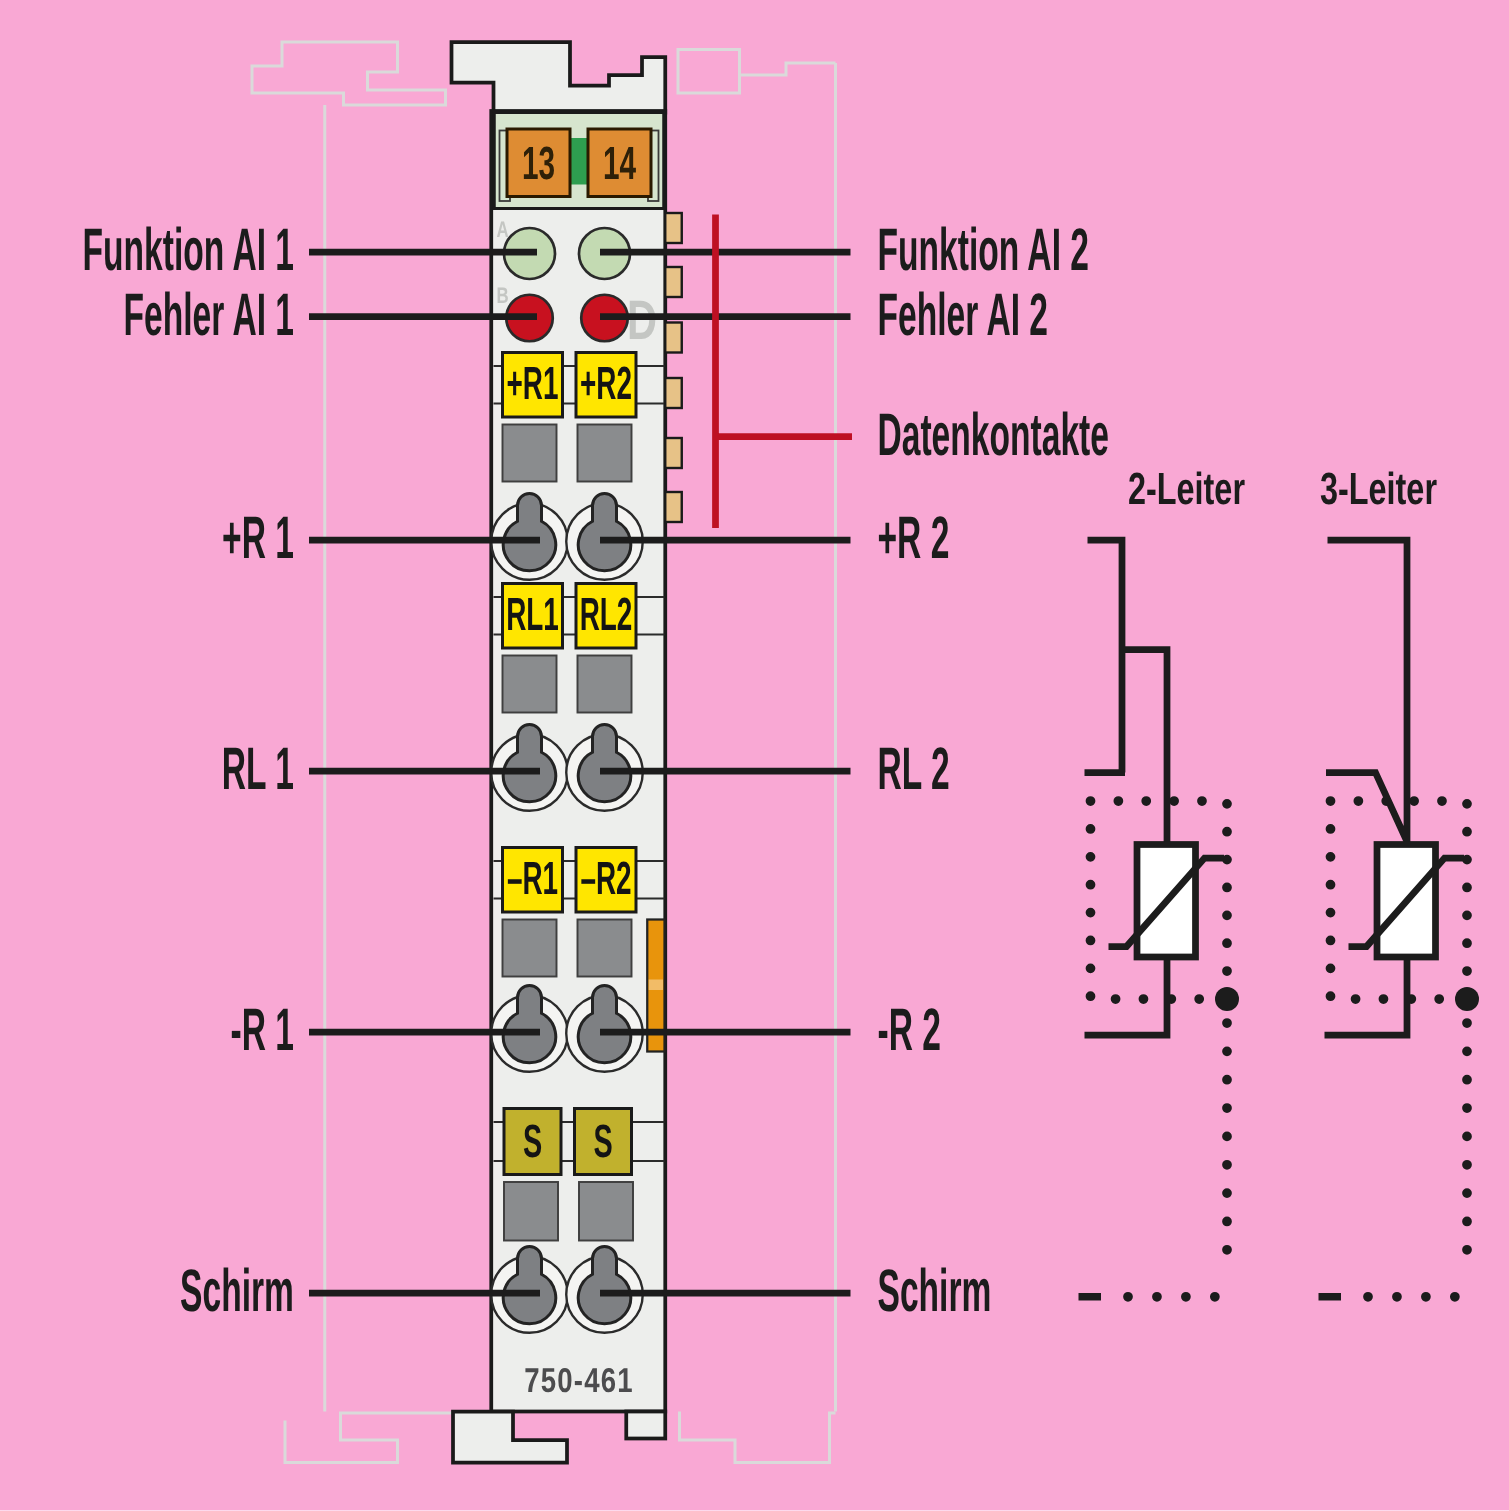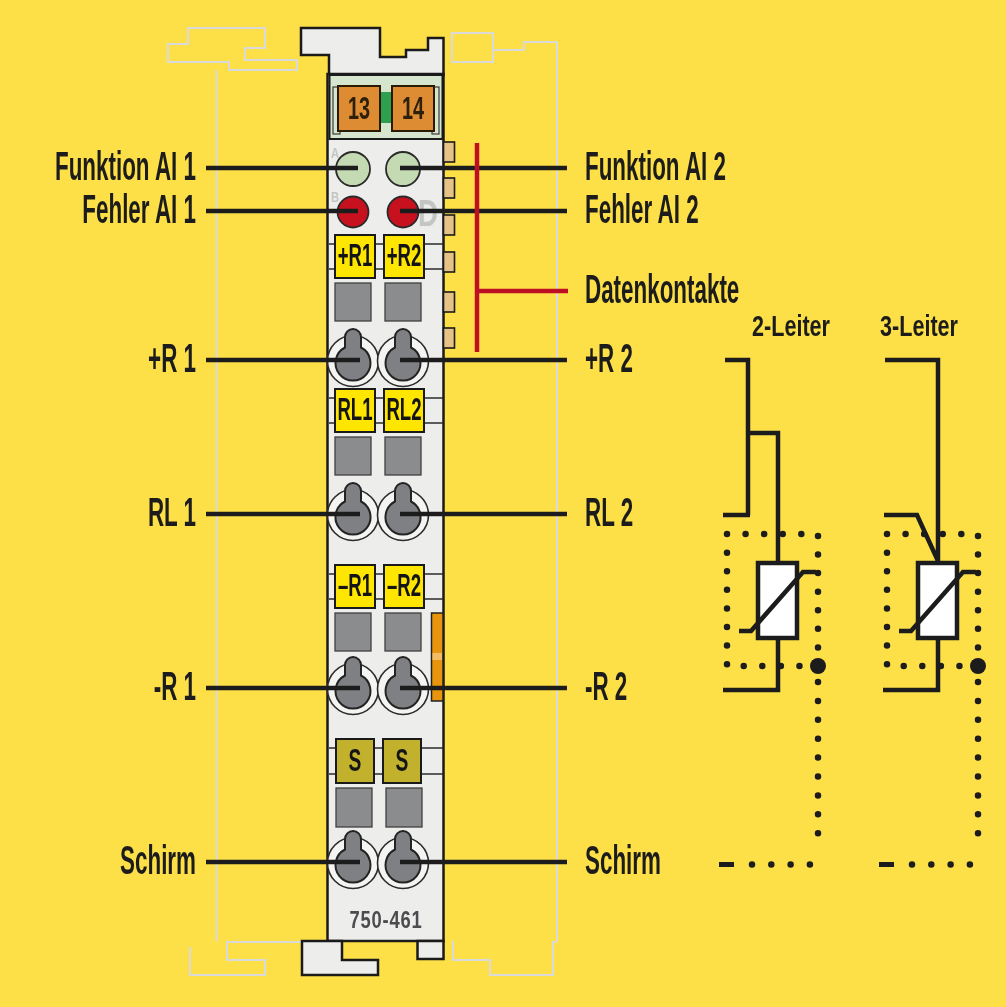--- a/index.html
+++ b/index.html
@@ -1,16 +1,16 @@
 <!DOCTYPE html>
 <html><head>
 <meta charset="utf-8">
 <style>
   html,body{margin:0;padding:0;background:#ffffff;}
-  .stage{position:relative;width:1006px;height:1007px;background:#fde047;overflow:hidden;
+  .stage{position:relative;width:1006px;height:1007px;background:#f9a8d4;overflow:hidden;
          font-family:"Liberation Sans",sans-serif;}
   svg text{font-family:"Liberation Sans",sans-serif;}
   .ghost{stroke:#DADADA;stroke-width:2;fill:none;}
   .outl{fill:#EDEEEC;stroke:#1a1a1a;stroke-width:2.5;}
   .shelf{stroke:#2b2b2b;stroke-width:1.4;fill:none;}
   .tab{stroke:#1a1a1a;stroke-width:1.6;}
   .tagrect{stroke:#1a1a1a;stroke-width:2;}
   .gsq{fill:#8A8C8E;stroke:#3f3f3f;stroke-width:1.3;}
   .touter{fill:#F4F4F2;stroke:#2b2b2b;stroke-width:1.6;}
   .tkey{fill:#7E8083;stroke:#232323;stroke-width:2;}

